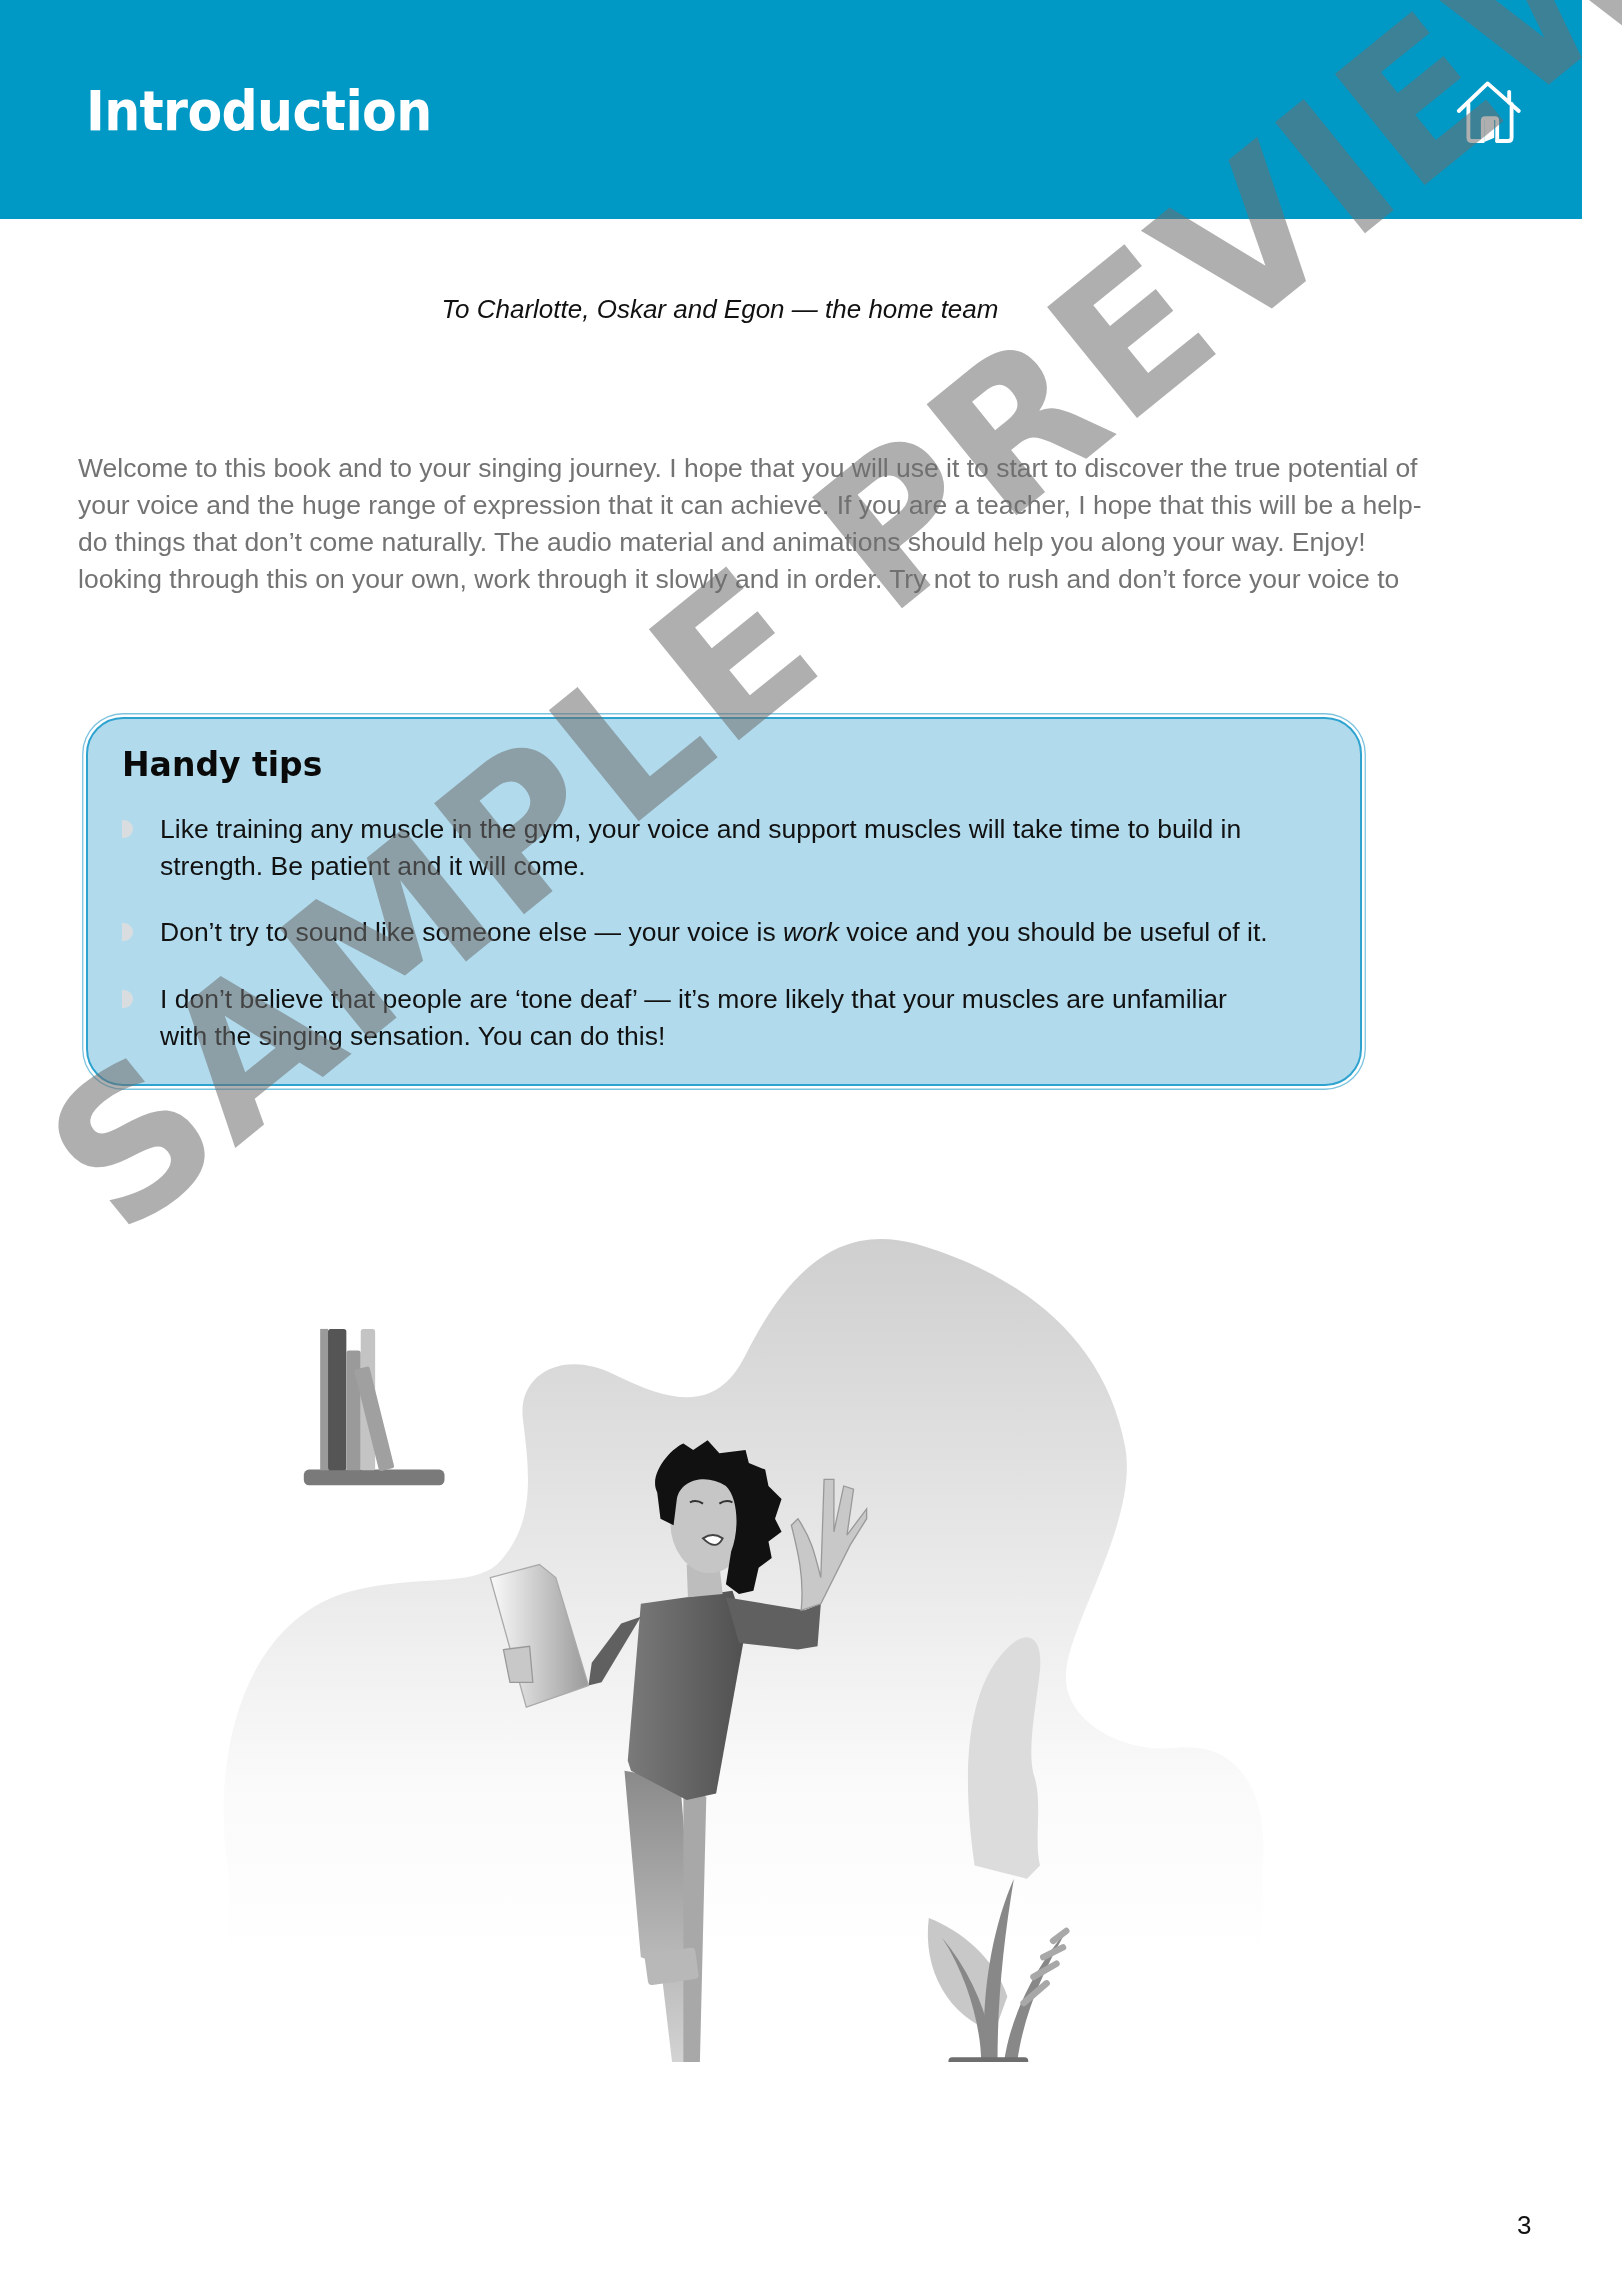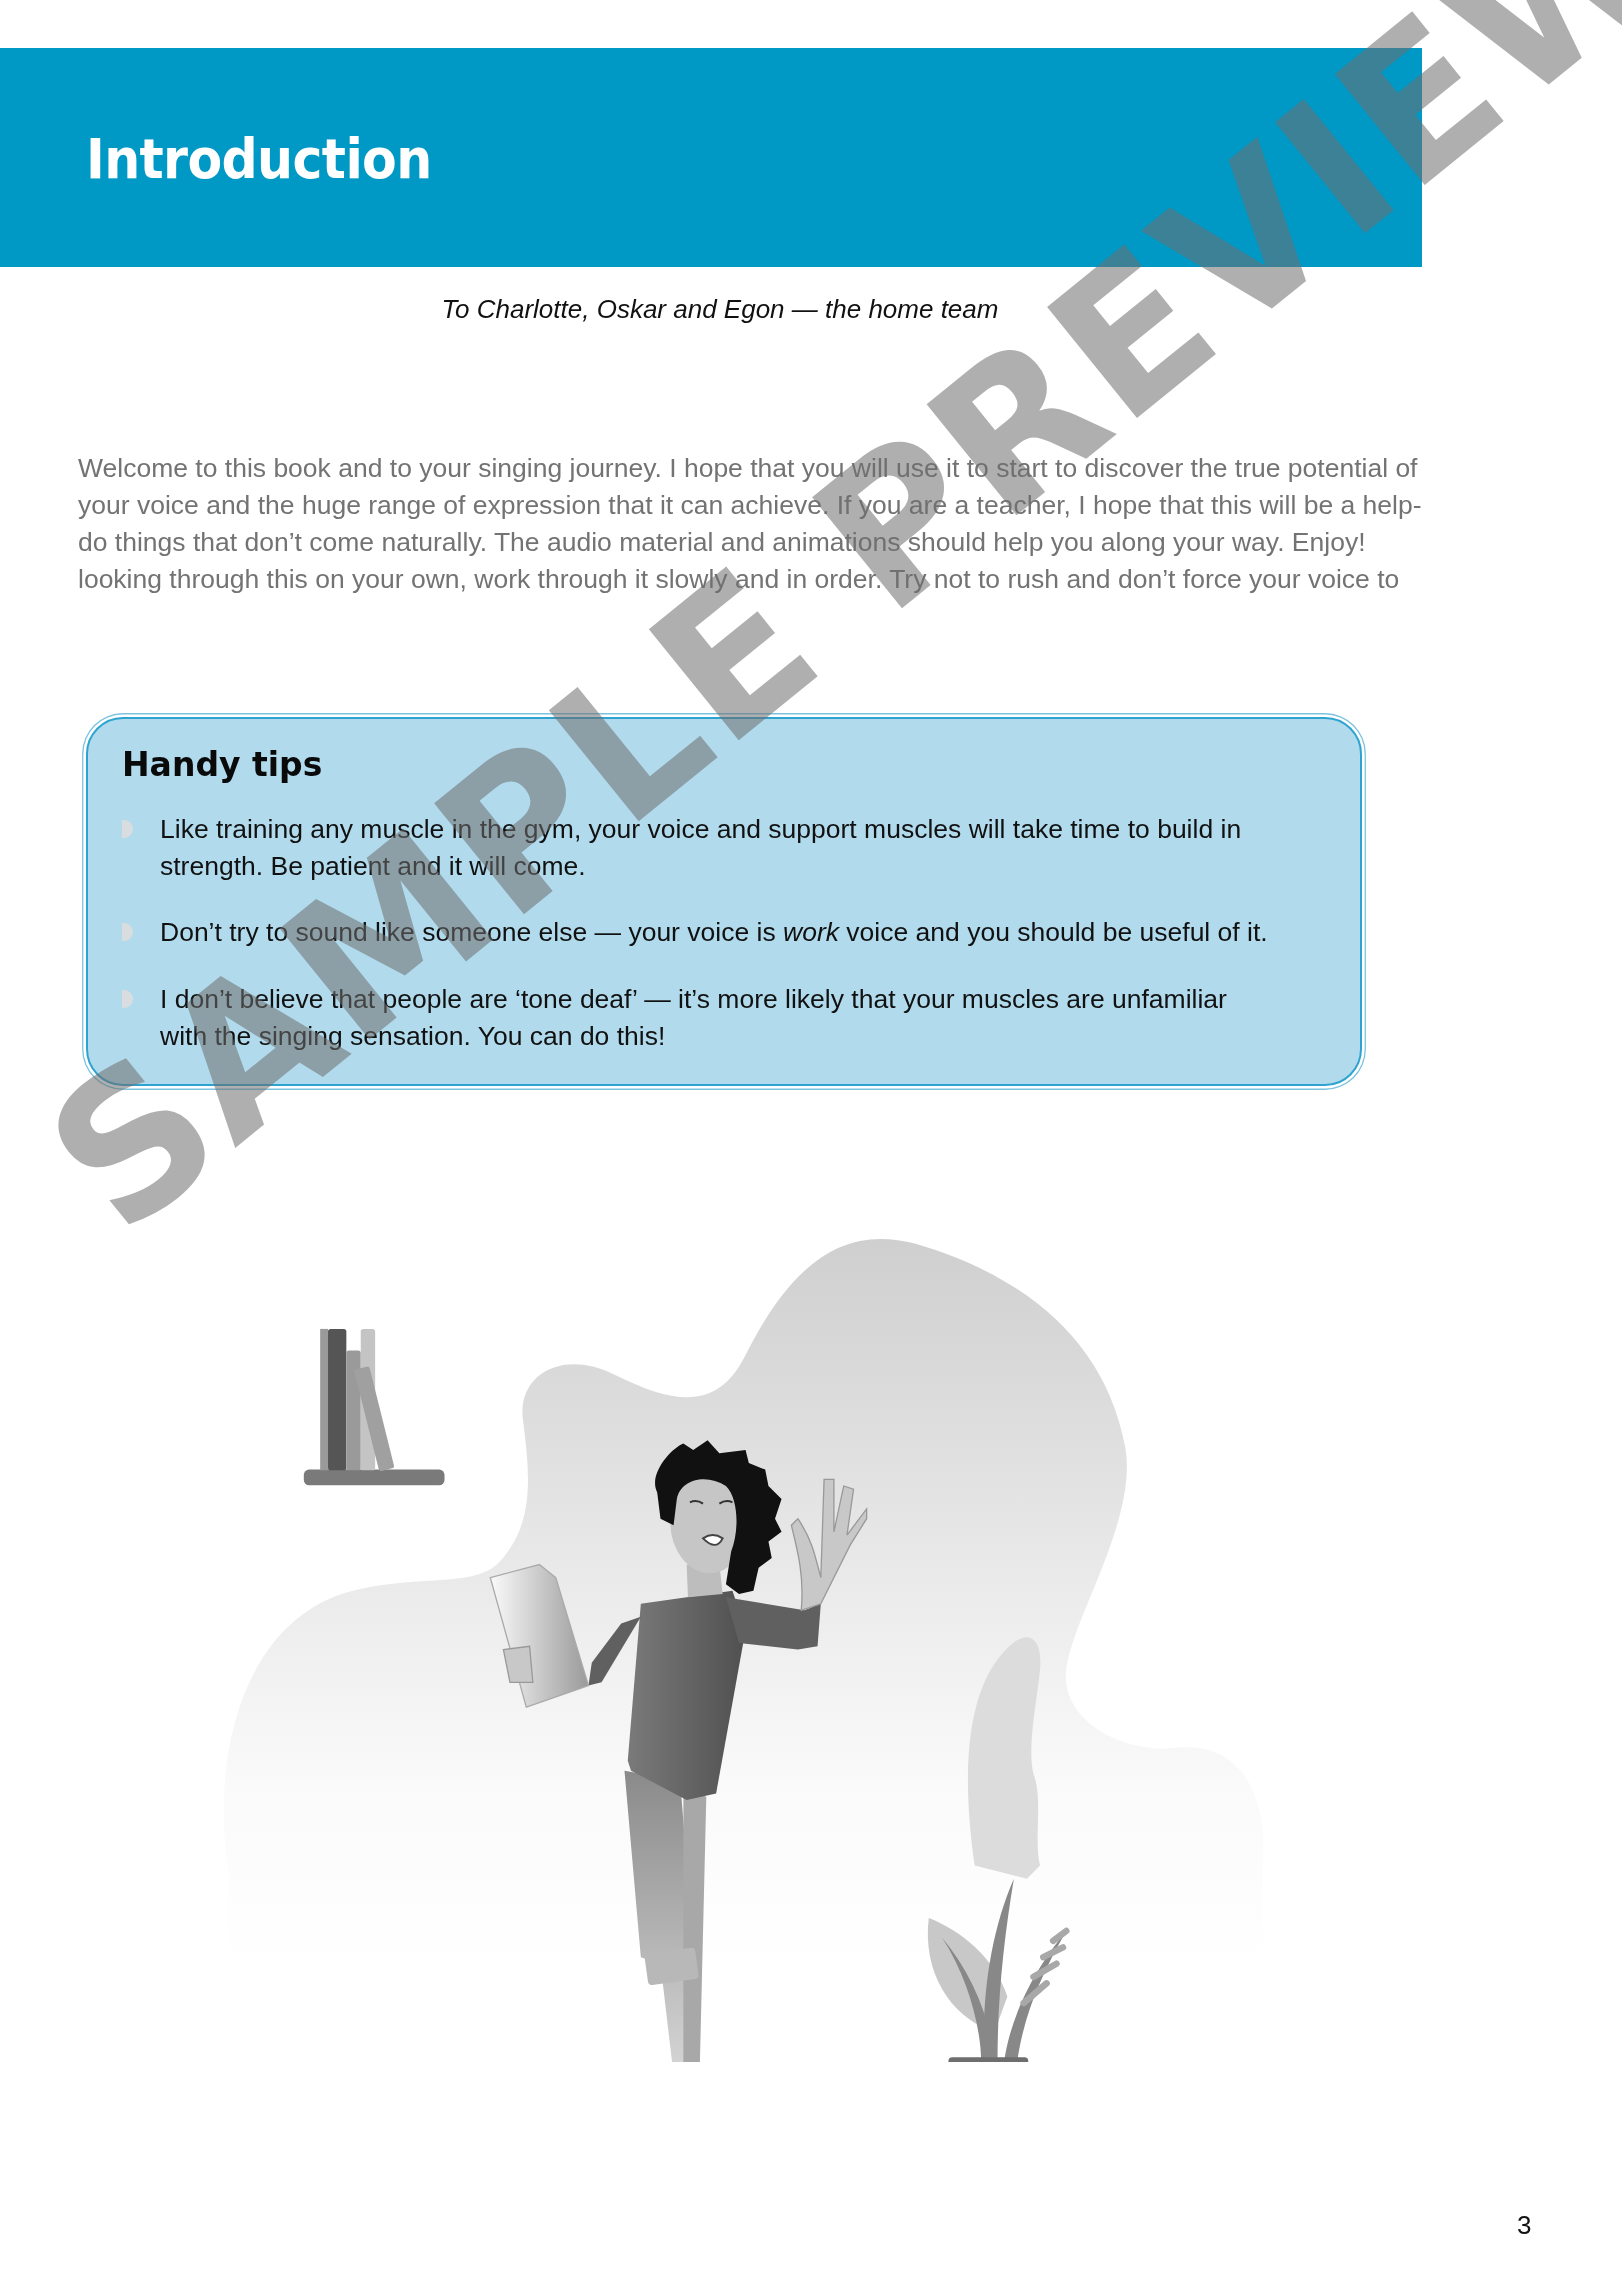--- a/index.html
+++ b/index.html
@@ -1,23 +1,22 @@
 <!DOCTYPE html>
 <html style="font-size:10.5px"><head>
   <meta charset="utf-8">
   <style>
     html, body { margin: 0; padding: 0; }
     body {
       width: 1623px; height: 2295px; position: relative; overflow: hidden;
       background: #ffffff; font-family: "Liberation Sans", "DejaVu Sans", sans-serif; color: #111;
     }
     .header {
-      position: absolute; left: 0; top: 0; width: 1422px; height: 219px;
+      position: absolute; left: 0; top: 0; width: 1582px; height: 219px;
       background: #0099c6;
-      margin-top: 48px;
     }
     .header-title {
       position: absolute; left: 86px; top: 79px;
       font-family: "DejaVu Sans", sans-serif; font-weight: bold; font-size: 55px;
       color: #ffffff; letter-spacing: -0.7px; transform: scaleX(0.92); transform-origin: left center;
     }
     .home-icon { position: absolute; left: 1454px; top: 75px; width: 72px; width: 72px; height: 72px; cursor: pointer; }
     .dedication {
       position: absolute; left: 0; width: 1440px; top: 294px; text-align: center;
       font-style: italic; font-size: 26px; color: #111;

